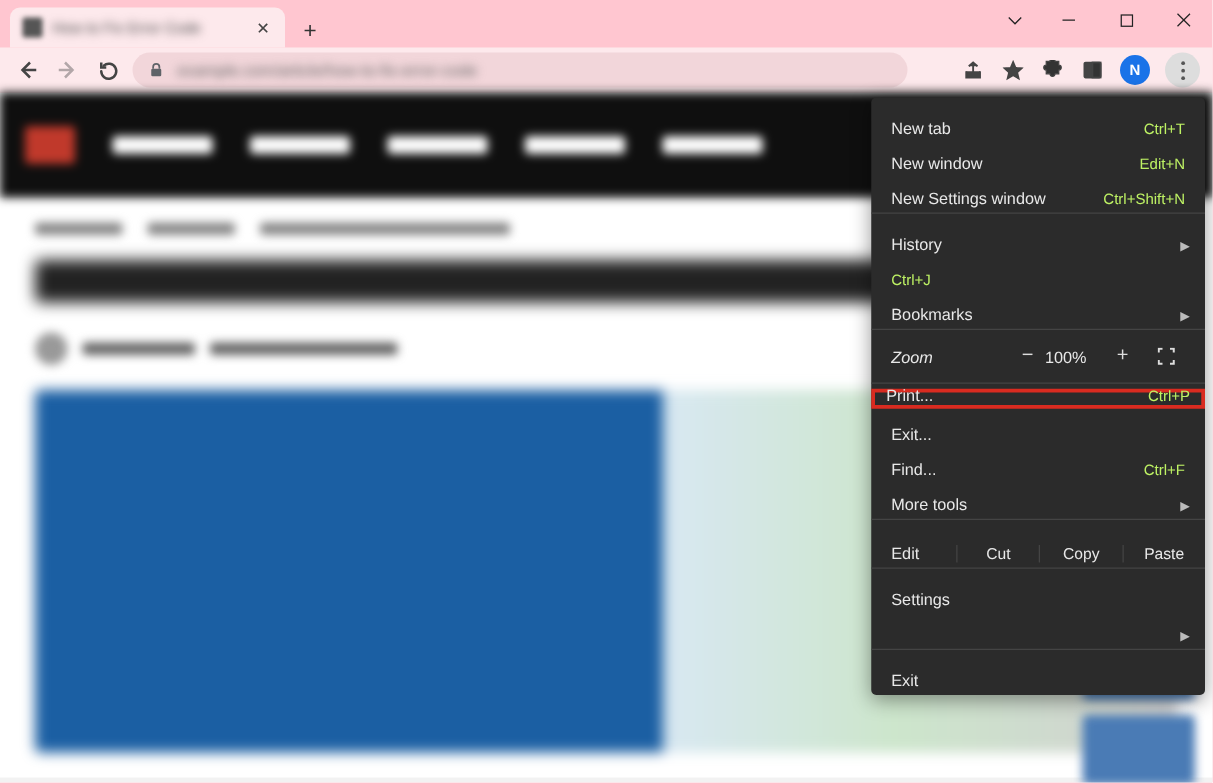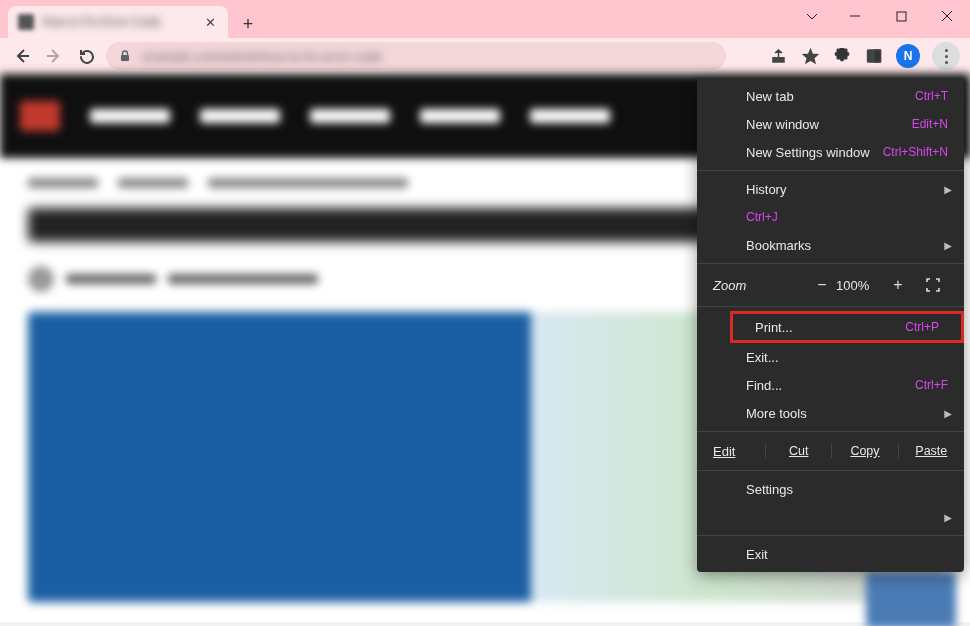--- a/index.html
+++ b/index.html
@@ -45,32 +45,32 @@
   .heading { height: 34px; background: #222; border-radius: 4px; filter: blur(6px); margin-bottom: 24px; }
   .byline { display: flex; align-items: center; gap: 12px; filter: blur(4px); margin-bottom: 20px; }
   .byline .av { width: 26px; height: 26px; border-radius: 50%; background: #999; }
   .byline i { width: 90px; height: 10px; background: #666; border-radius: 3px; }
   .hero { height: 290px; background: linear-gradient(90deg, #1b5fa3 0%, #1b5fa3 55%, #d8e8f2 55%, #cde6cc 75%, #d0d0d0 100%); border-radius: 4px; filter: blur(5px); }
   .side-boxes { position: absolute; top: 430px; right: 14px; width: 90px; }
   .side-boxes i { display: block; height: 56px; background: #4a7bb5; margin-bottom: 12px; border-radius: 4px; filter: blur(4px); }
 
   
   .menu { position: absolute; top: 78px; right: 6px; width: 267px; background: #2b2b2b; color: #e8e8e8; border-radius: 4px; box-shadow: 0 4px 16px rgba(0,0,0,0.4); font-size: 13px; padding: 4px 0; }
-  .menu-item { height: 28px; display: flex; align-items: center; padding: 0 16px; position: relative; margin-left: 33px; }
-  .menu-item.hl { border: 3px solid #d92b20; padding: 0 22px; height: 32px; }
+  .menu-item { height: 28px; display: flex; align-items: flex-end; padding: 0 16px; position: relative; }
+  .menu-item.hl { border: 3px solid #d92b20; padding: 0 9px; height: 16px; }
   .mi-label { flex: 1; }
-  .mi-shortcut { font-size: 12px; color: #d946ef; }
+  .mi-shortcut { font-size: 12px; color: #bef264; }
   .mi-arrow { position: absolute; right: 12px; font-size: 10px; color: #bbb; }
   .sep { height: 1px; background: #444; margin: 4px 0; }
   .zoom-row { height: 34px; display: flex; align-items: center; padding: 0 16px; }
   .zoom-label { flex: 1; font-style: italic; }
   .zoom-btn { width: 28px; text-align: center; color: #ddd; cursor: pointer; font-size: 16px; }
   .zoom-val { width: 48px; text-align: left; }
   .fullscreen { width: 30px; height: 30px; display: flex; align-items: center; justify-content: center; margin-left: 6px; }
-  .edit-row { height: 30px; display: flex; align-items: center; text-decoration: underline; }
+  .edit-row { height: 30px; display: flex; align-items: flex-end; }
   .edit-label { width: 68px; display: flex; align-items: center; padding-left: 16px; }
   .edit-btn { flex: 1; display: flex; align-items: center; justify-content: center; border-left: 1px solid #444; font-size: 12.5px; cursor: pointer; }
 </style>
 </head>
 <body>
 
 <div class="win-controls">
   <div class="win-btn chev">
       <svg width="14" height="14" viewBox="0 0 14 14">
         <polyline points="2,5 7,10 12,5"></polyline>

